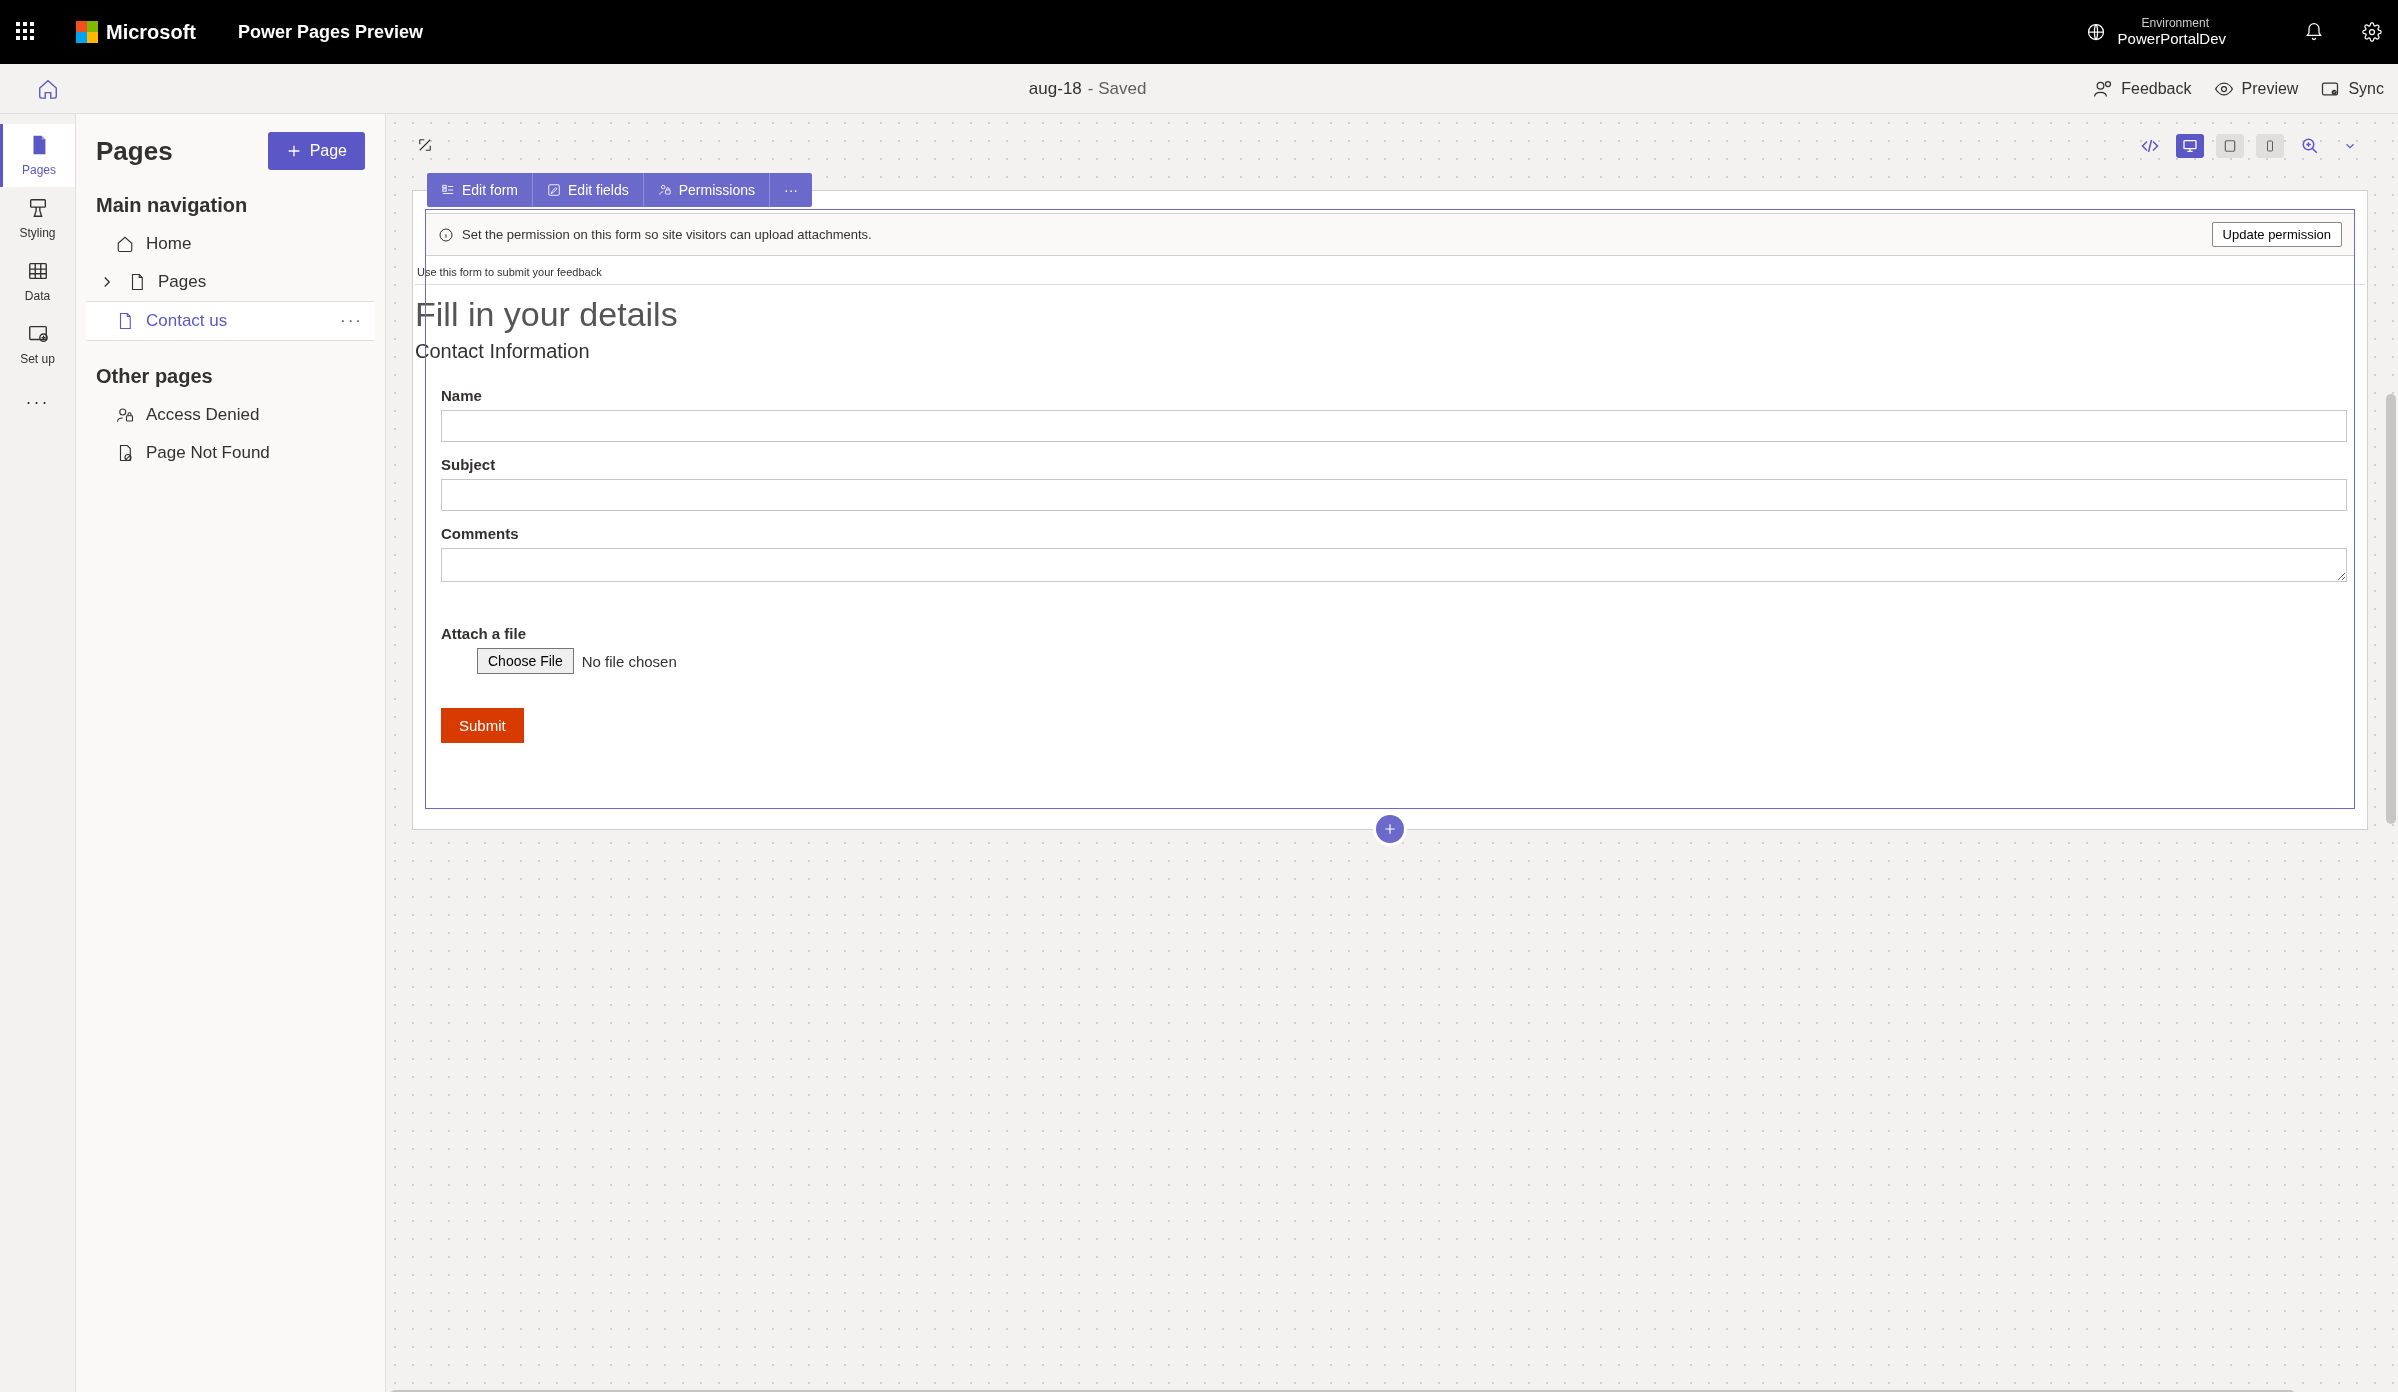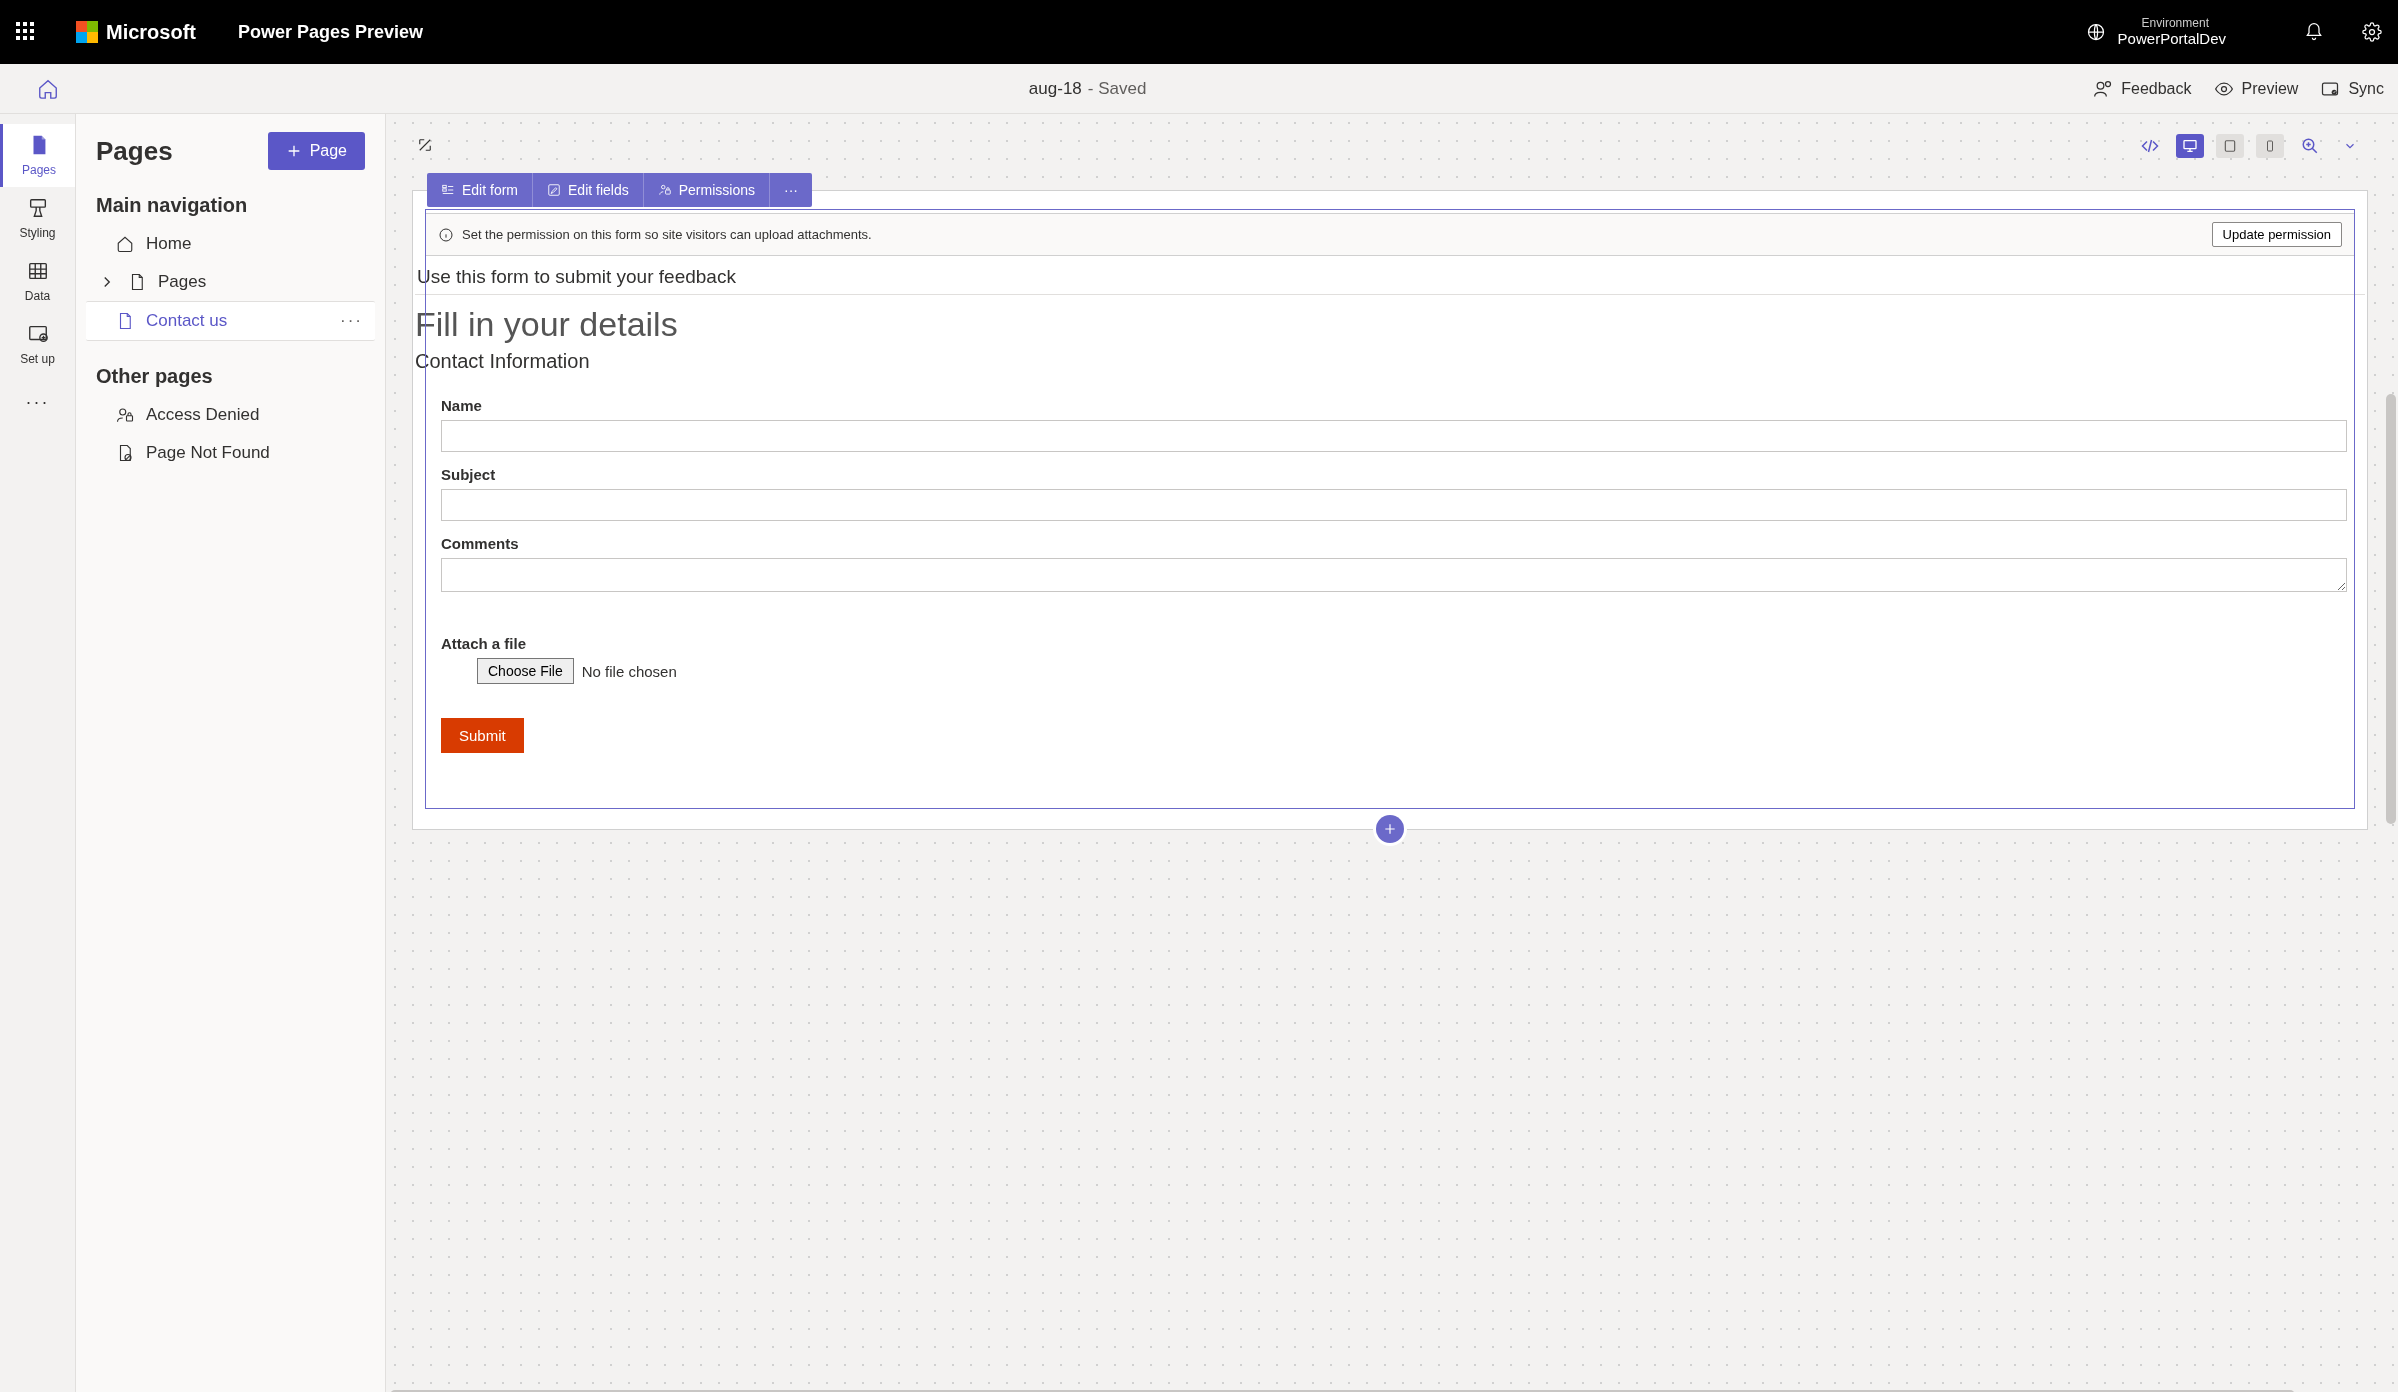--- a/index.html
+++ b/index.html
@@ -69,21 +69,21 @@
   .canvas { background:#fff; border:1px solid #d0d0d0; margin:48px 12px 10px 0; position:relative; min-height:640px;}
 
   .form-toolbar { position:absolute; top:-18px; left:14px; background:#6b69c9; display:flex; align-items:center; border-radius:2px; overflow:hidden;}
   .ft-btn { color:#fff; padding:9px 14px; font-size:14px; display:flex; align-items:center; gap:7px; cursor:pointer; border-right:1px solid rgba(255,255,255,0.25);}
   .ft-btn:last-child { border-right:none; }
 
   .info-bar { margin:22px 12px 0 12px; border:1px solid #d0d0d0; background:#faf9f8; padding:8px 12px; display:flex; align-items:center; justify-content:space-between; font-size:13px; color:#323130;}
   .info-left { display:flex; align-items:center; gap:8px;}
   .btn-update { background:#fff; border:1px solid #8a8886; padding:4px 10px; font-size:13px; cursor:pointer; border-radius:2px;}
 
-  .form-hint { padding:10px 2px 6px; font-size:19px; border-bottom:1px solid #e1dfdd; margin:0 2px;}
+  .form-hint { padding:10px 2px 6px; font-size:11px; border-bottom:1px solid #e1dfdd; margin:0 2px;}
   .form-title { font-size:34px; font-weight:400; color:#555; padding:10px 2px 6px;}
   .form-section { font-size:20px; padding:0 2px 6px; color:#323130;}
   .form-body { padding:4px 20px 20px 28px;}
   .field-label { font-weight:700; font-size:15px; margin-top:14px; display:block;}
   .field-input { width:100%; border:1px solid #c8c6c4; padding:7px 8px; font-size:14px; margin-top:6px;}
   textarea.field-input { resize:both; height:34px;}
   .file-row { margin-top:6px; display:flex; align-items:center; gap:8px;padding-left:36px;}
   .btn-choose { border:1px solid #767676; background:#efefef; padding:4px 10px; font-size:14px; cursor:pointer;}
   .no-file { font-size:15px; color:#323130;}
   .btn-submit { background:#d83b01; color:#fff; border:none; padding:9px 18px; font-size:15px; margin-top:34px; cursor:pointer;}

